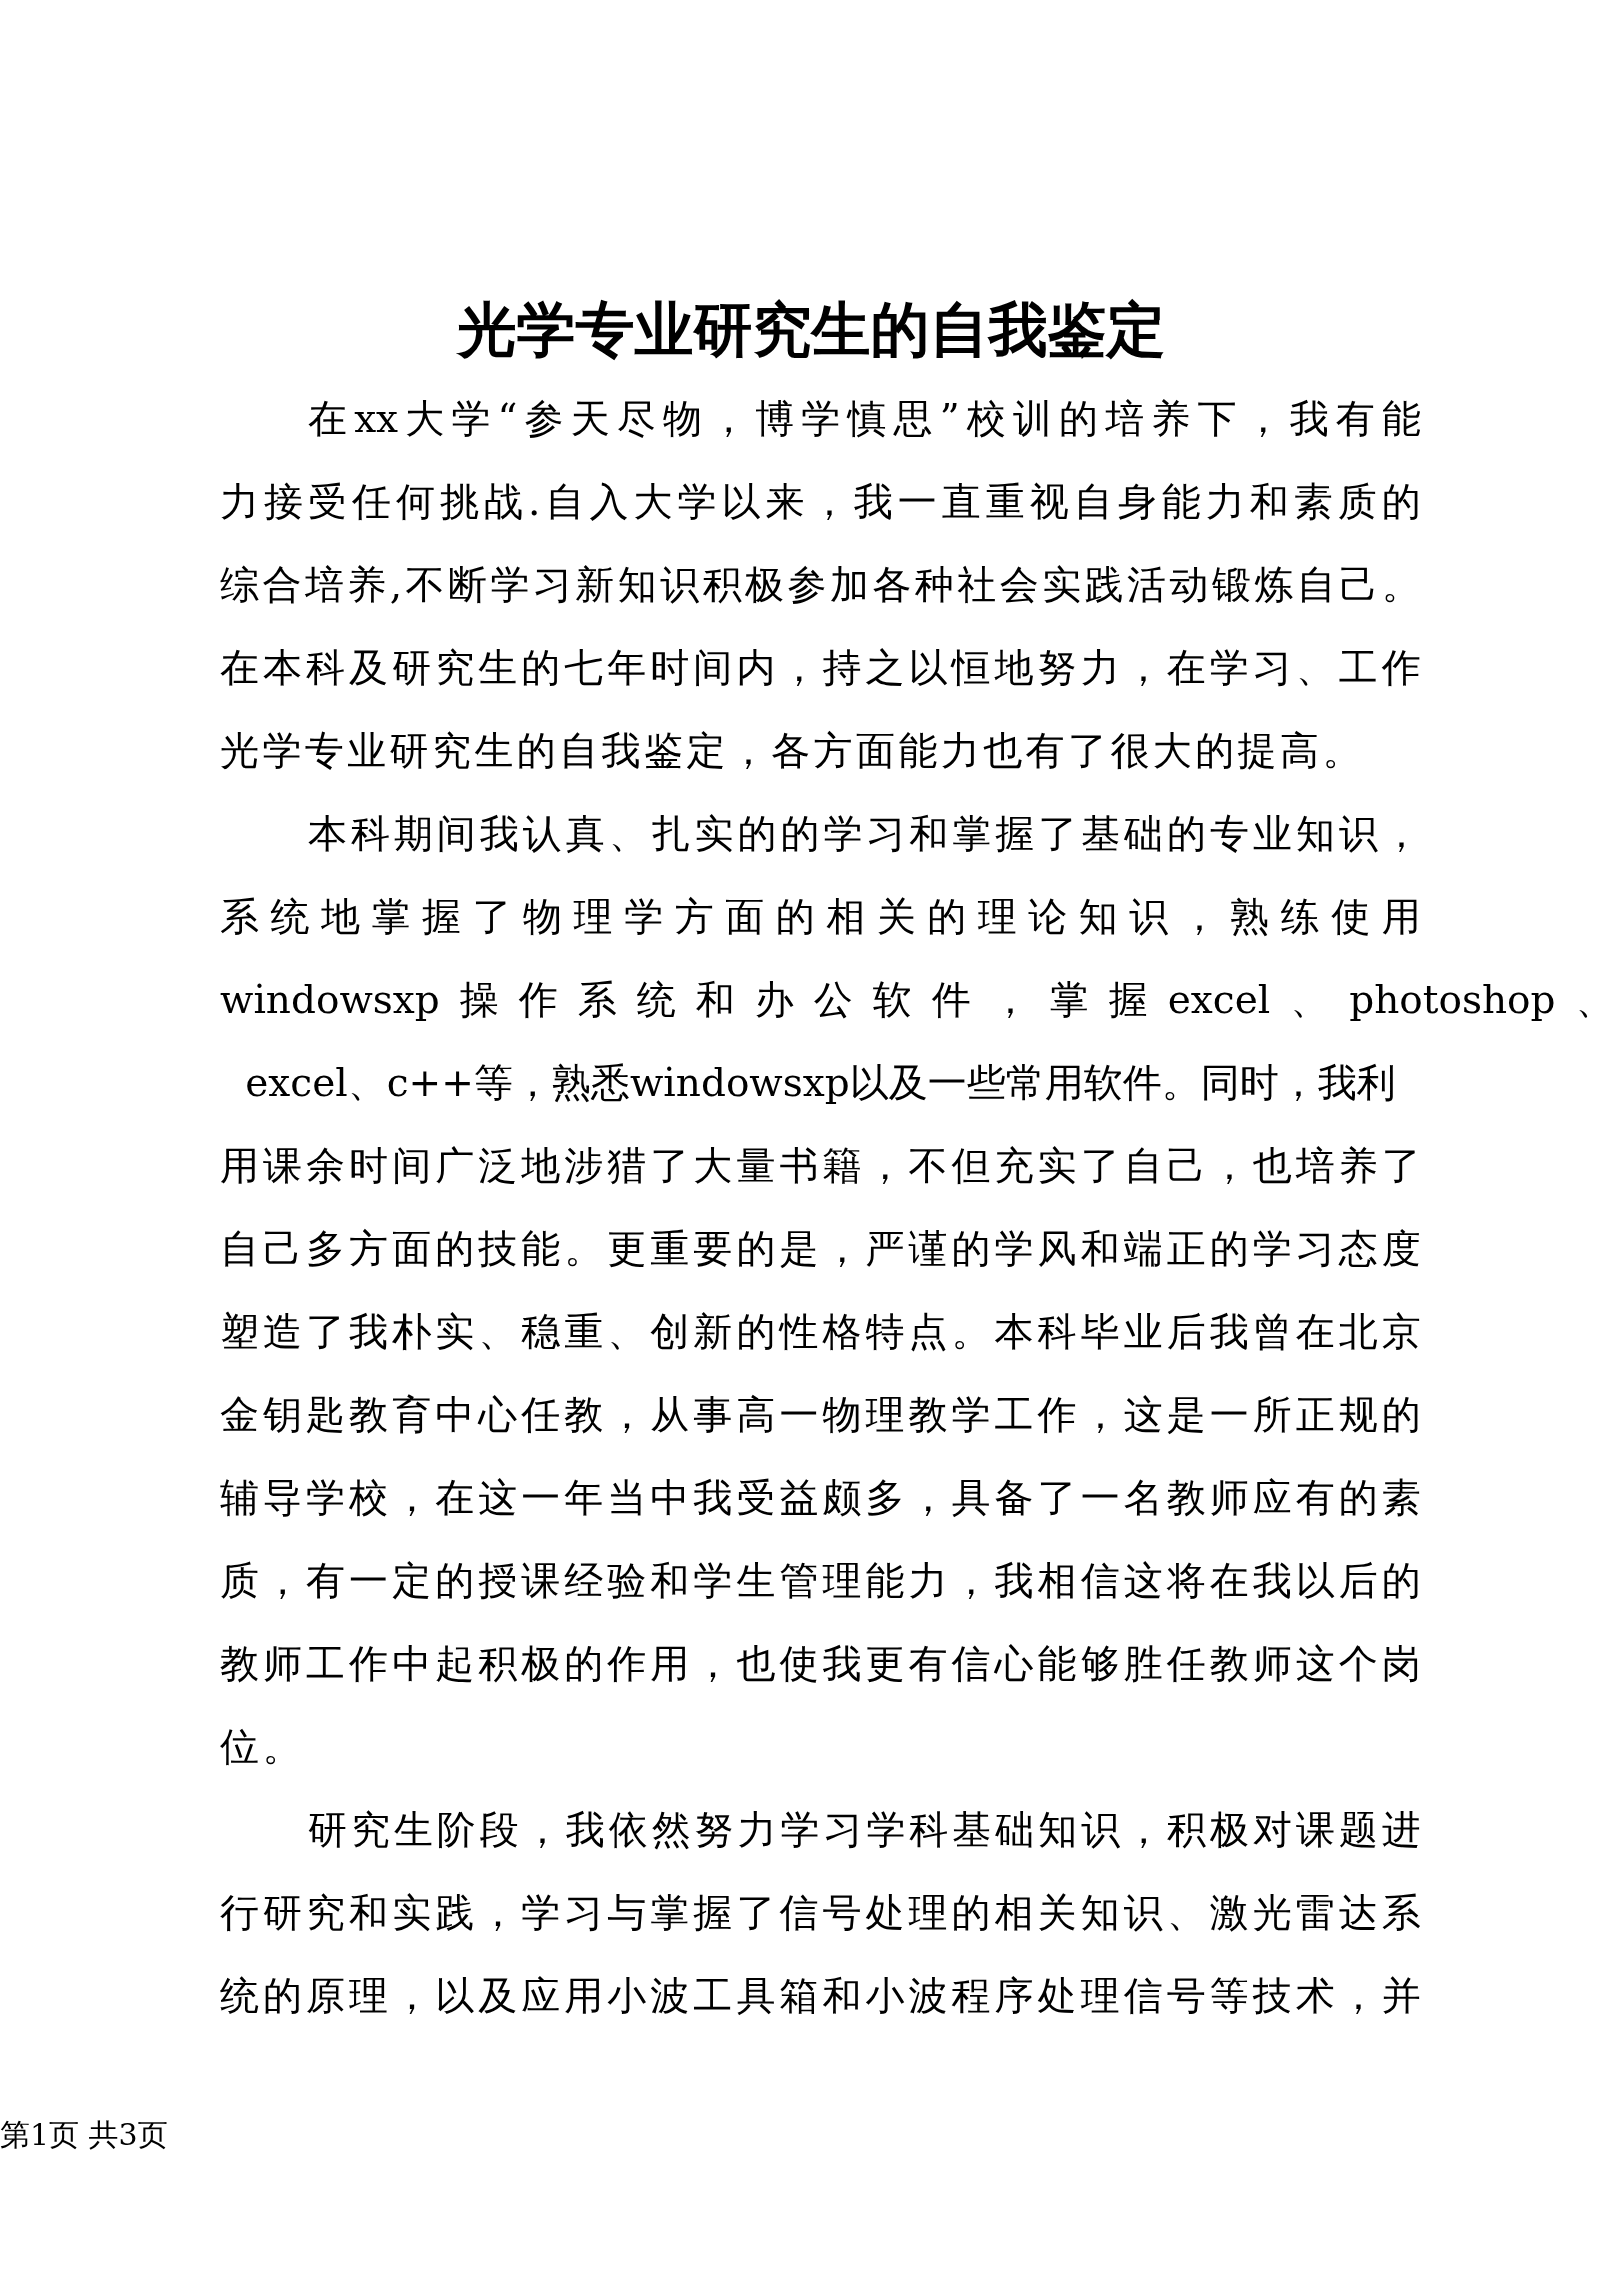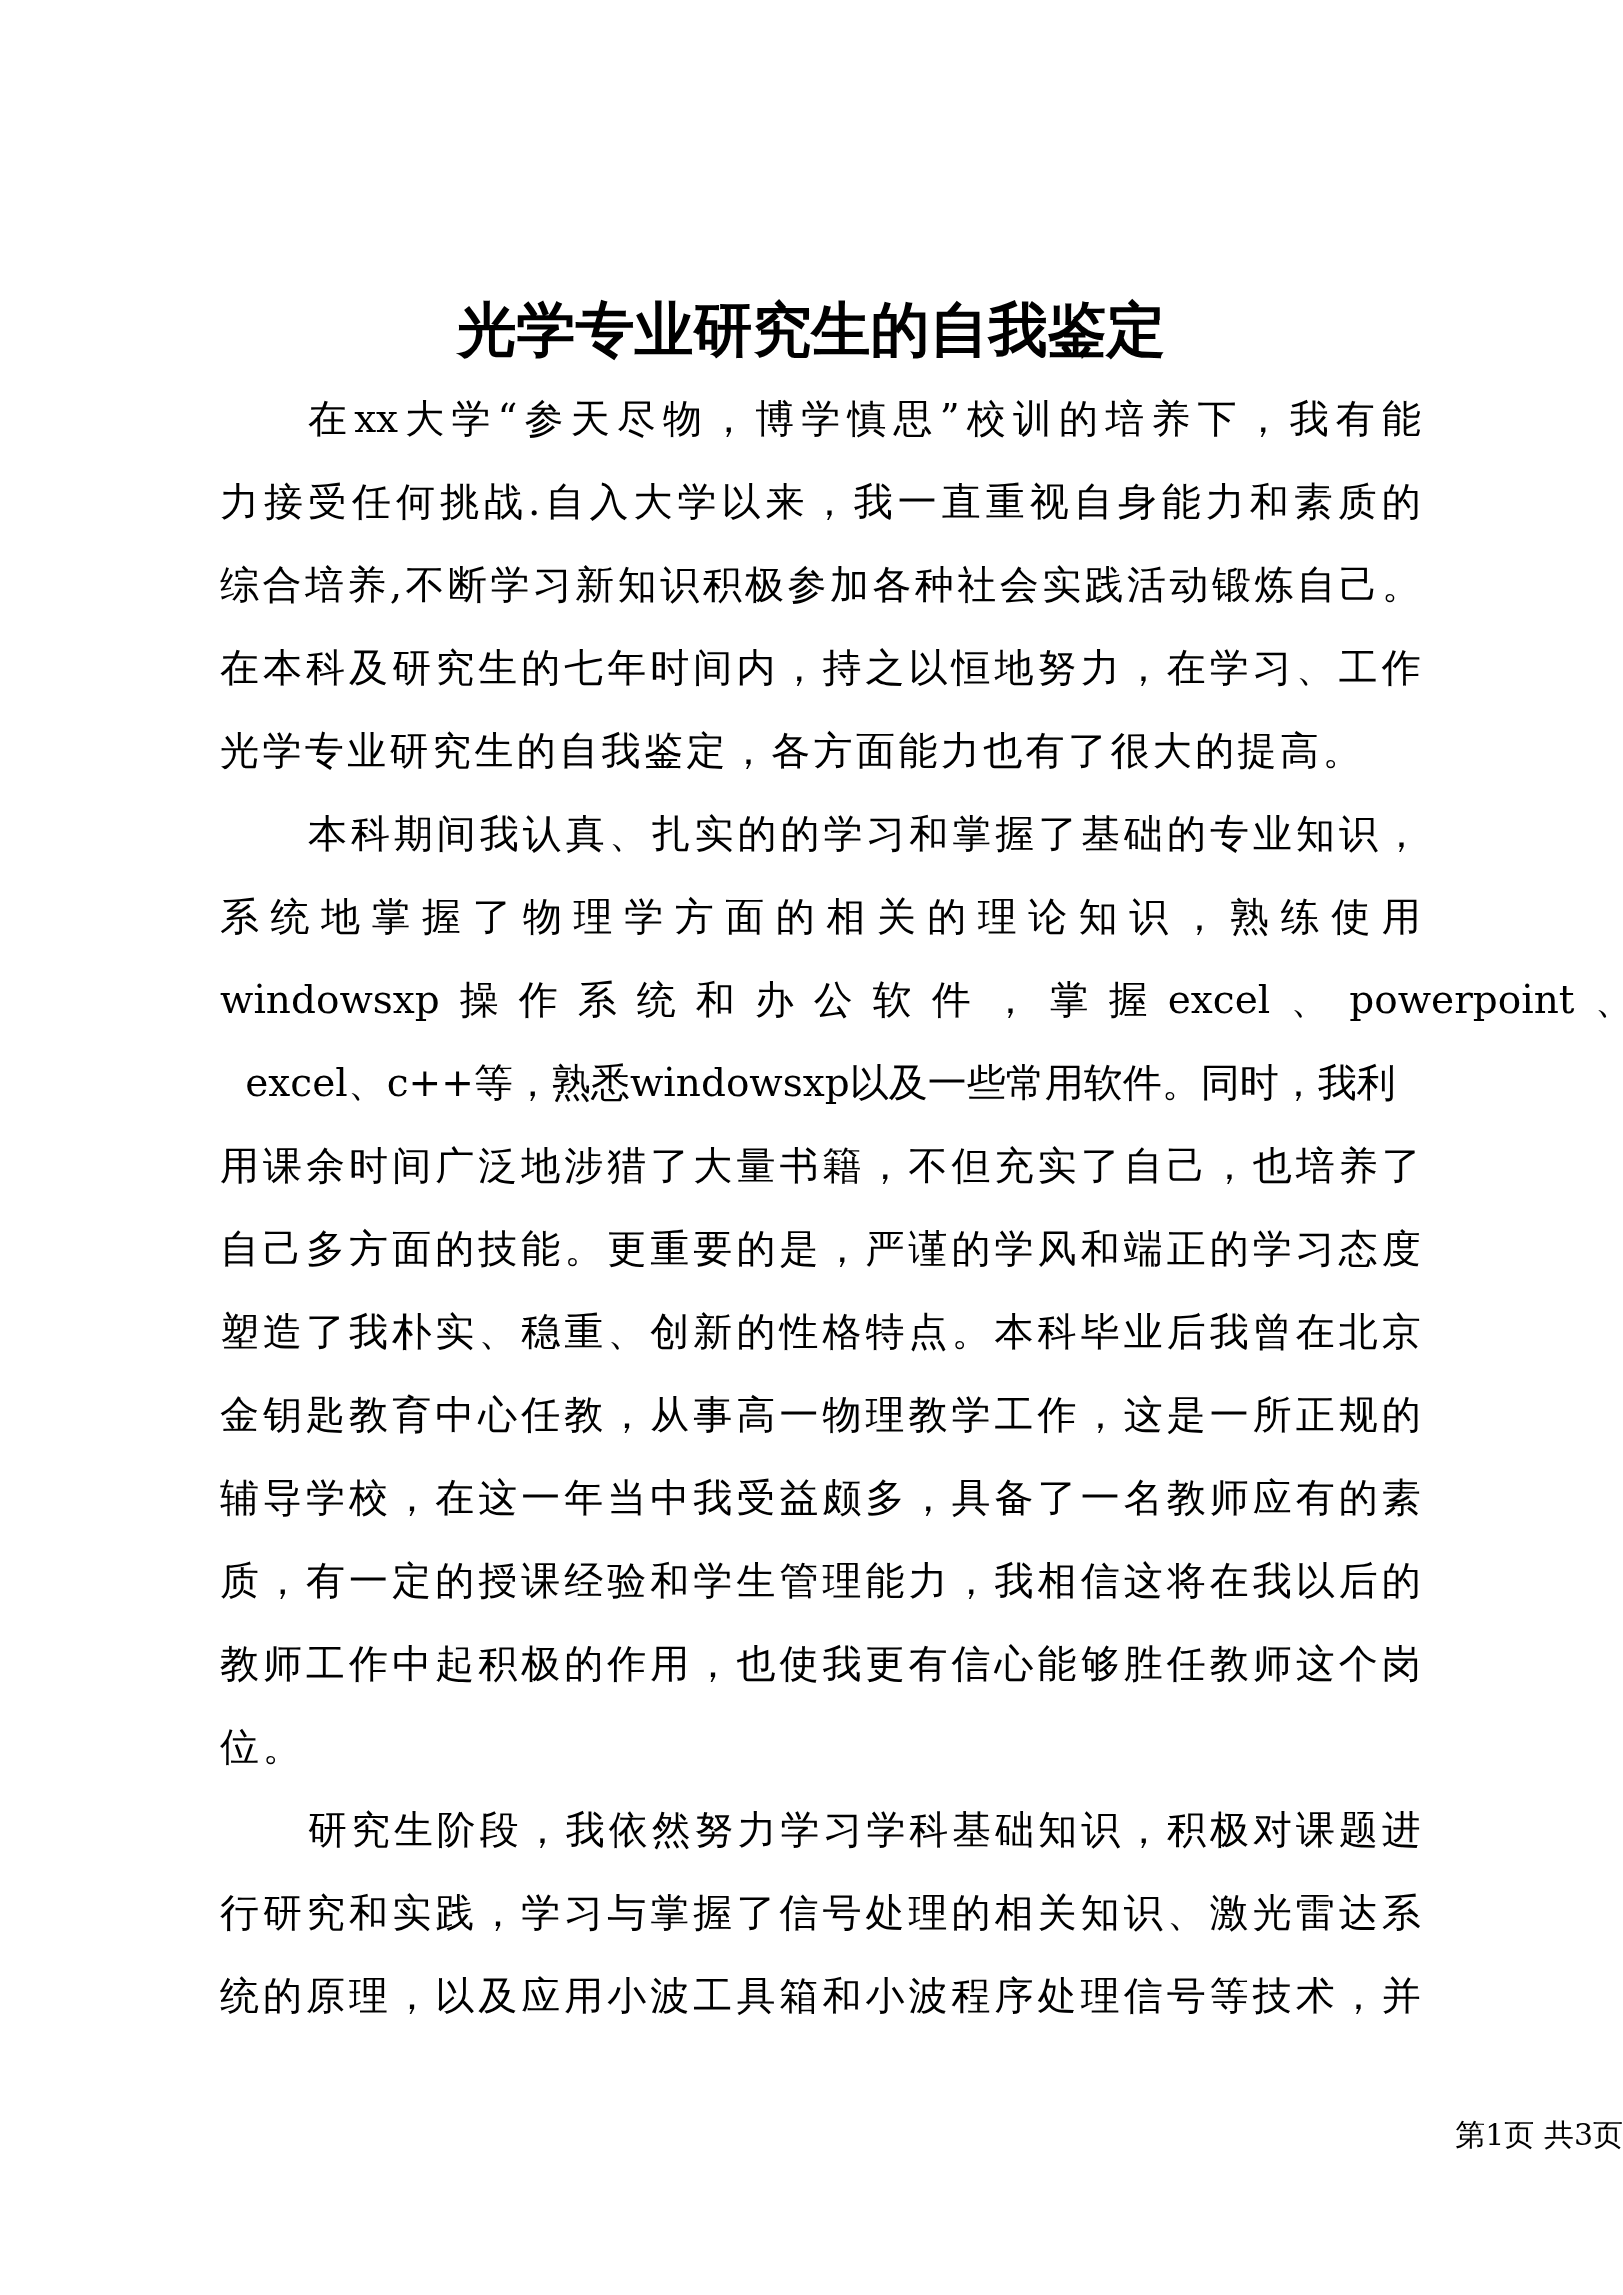--- a/index.html
+++ b/index.html
@@ -59,21 +59,21 @@
       text-align-last: left;
       letter-spacing: 3.4px;
     }
     .footer {
       position: absolute;
       left: 0;
       width: 1623px;
       top: 2109px;
       height: 51px;
       line-height: 51px;
-      text-align: right;
+      text-align: left;
       font-size: 30px;
       font-family: "DejaVu Serif", "Liberation Serif", serif;
     }
   </style>
 </head>
 <body>
 
 <div class="page">
   <div class="title">光学专业研究生的自我鉴定</div>
 
@@ -262,21 +262,21 @@
         <span>和</span>
         <span>办</span>
         <span>公</span>
         <span>软</span>
         <span>件</span>
         <span>，</span>
         <span>掌</span>
         <span>握</span>
         <span>excel</span>
         <span>、</span>
-        <span>powerpoint</span>
+        <span>photoshop</span>
         <span>、</span>
       </span>
     <span class="line" style="display: flex; justify-content: center; align-items: baseline;">
         <span>excel</span>
         <span>、</span>
         <span>c++</span>
         <span>等</span>
         <span>，</span>
         <span>熟</span>
         <span>悉</span>

